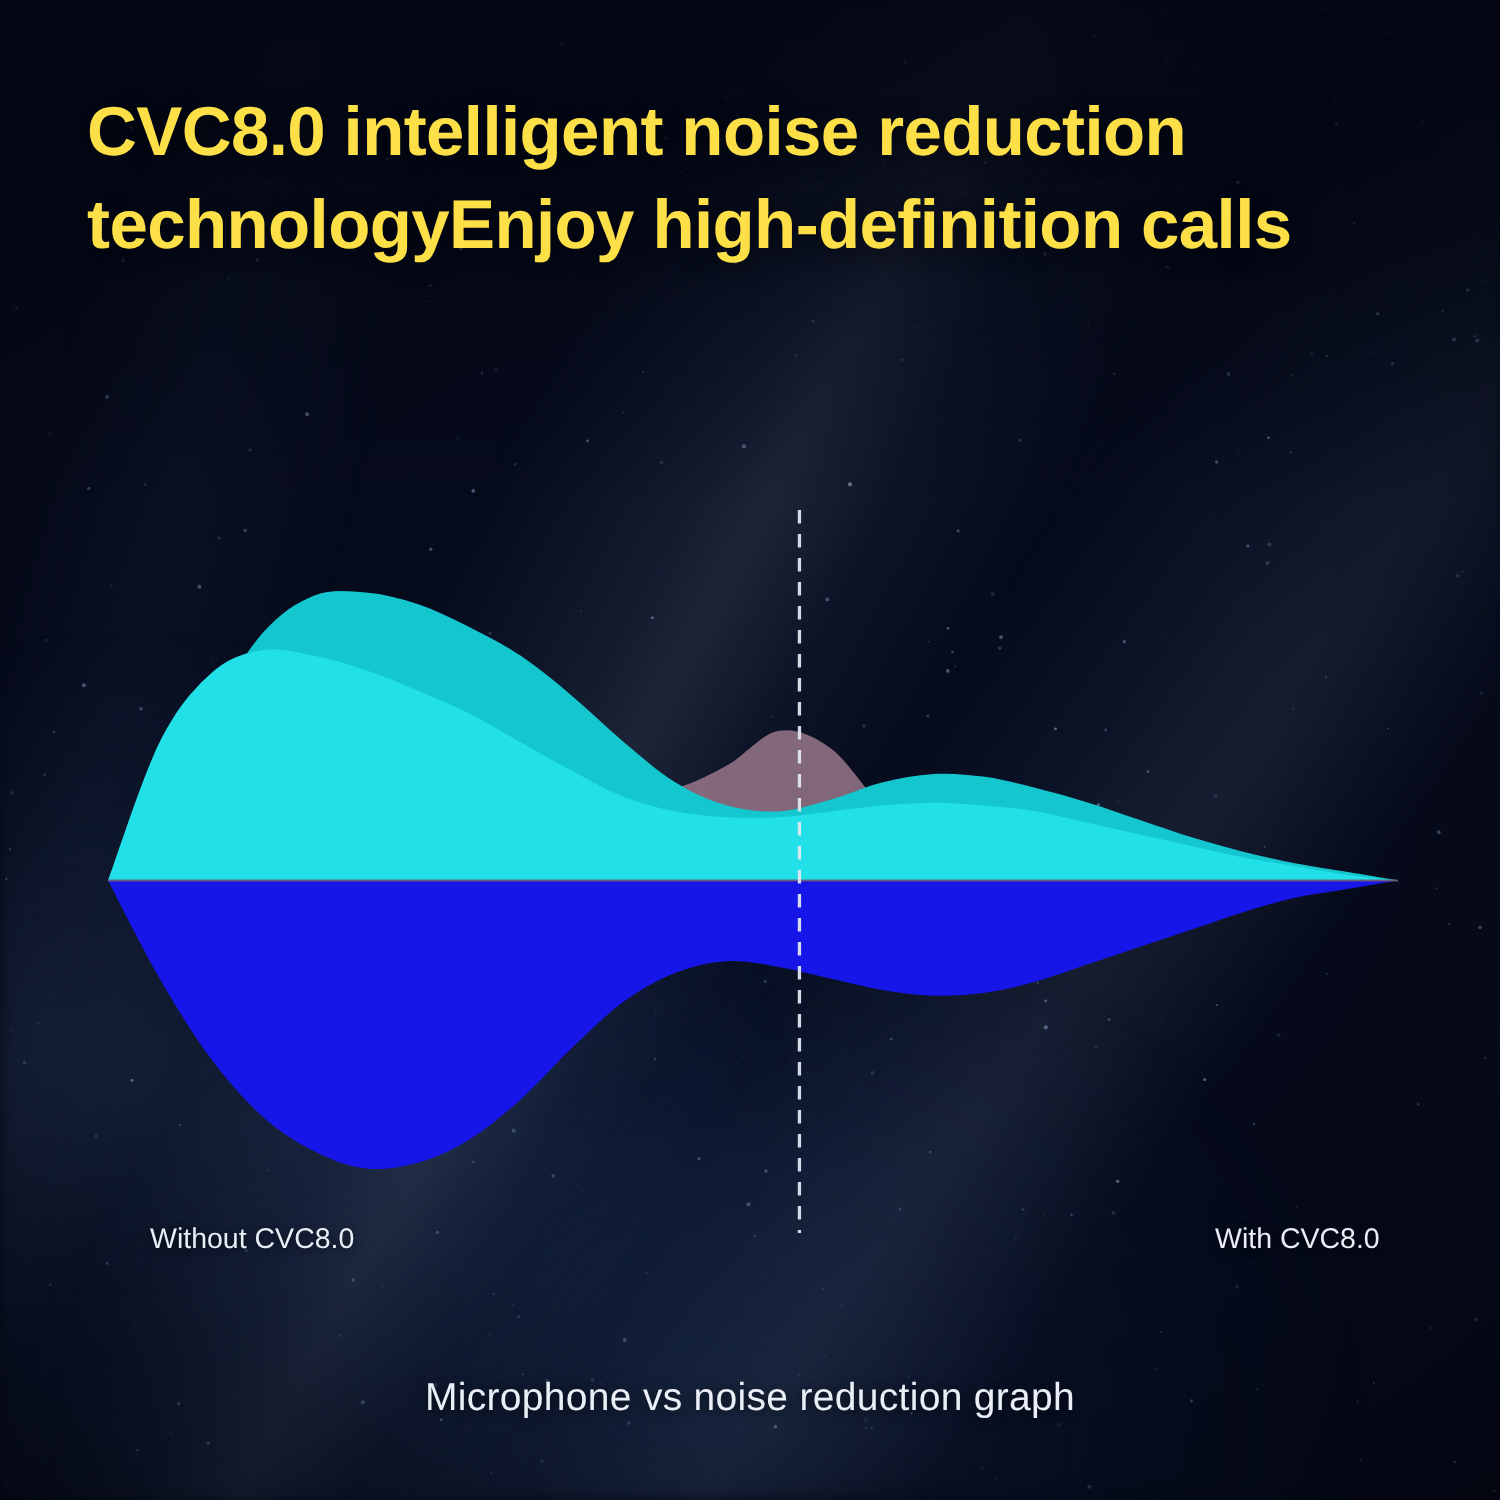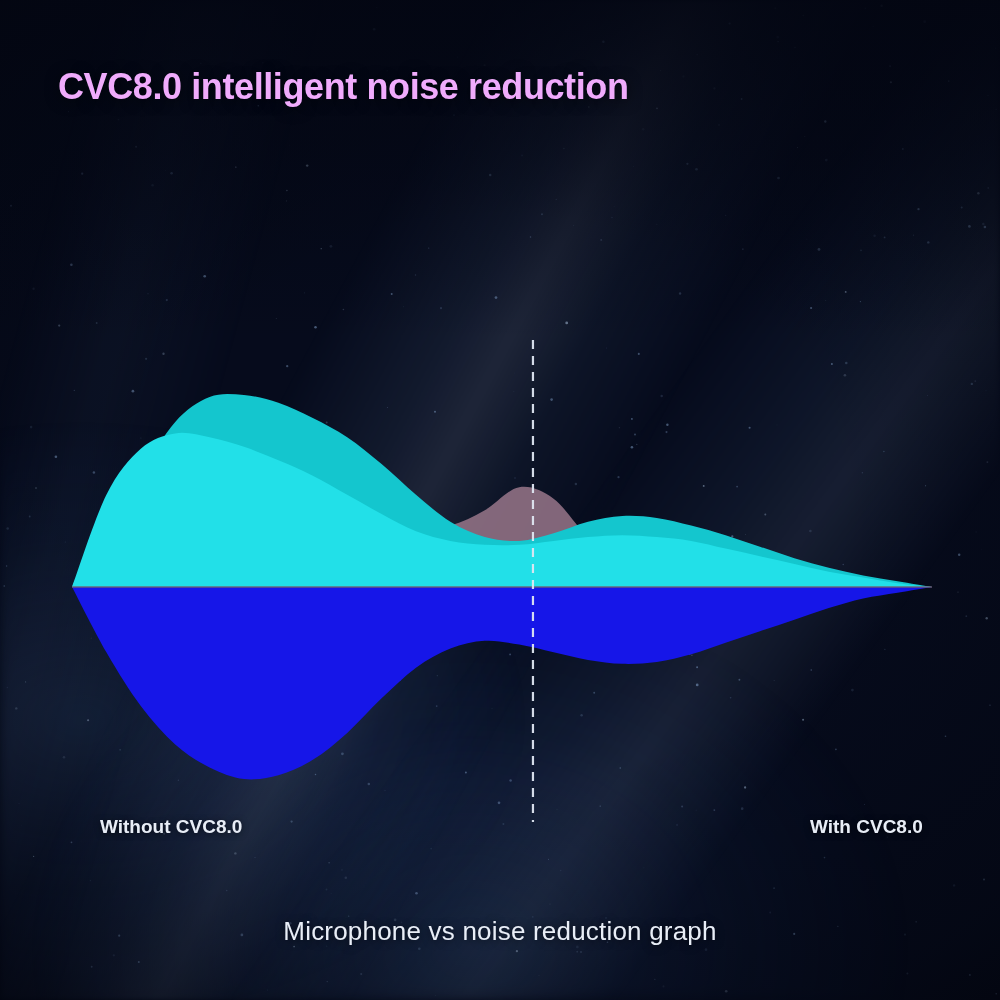--- a/index.html
+++ b/index.html
@@ -84,42 +84,42 @@
   #bg-stars { opacity: .85; }
 
   
   #title-block {
     position: absolute;
     left: 58px;
     top: 56px;
     width: 910px;
   }
   .title-line {
-    color: #f0abfc;
-    font-size: 36px;
+    color: #fde047;
+    font-size: 46px;
     font-weight: bold;
     letter-spacing: -0.4px;
     line-height: 62px;
     white-space: nowrap;
     text-shadow: 0 2px 14px rgba(0,0,0,0.55);
   }
 
   
   #chart-svg {
     position: absolute;
     left: 0; top: 0;
     width: 1000px; height: 1000px;
   }
 
   
   .axis-label {
     position: absolute;
     color: #e8edf6;
     font-size: 19px;
-    font-weight: bold;
+    font-weight: normal;
     white-space: nowrap;
     text-shadow: 0 1px 6px rgba(0,0,0,0.6);
   }
   #label-without { left: 100px; top: 816px; }
   #label-with   { left: 810px; top: 816px; }
 
   #caption {
     position: absolute;
     left: 0; top: 916px;
     width: 1000px;
@@ -471,20 +471,21 @@
       <circle cx="660.4" cy="70.4" r="0.36" fill="#bcd4f2" opacity="0.50"></circle>
       <circle cx="618.5" cy="477.2" r="1.11" fill="#8fb0da" opacity="0.31"></circle>
       <circle cx="925.6" cy="485.7" r="0.54" fill="#8fb0da" opacity="0.55"></circle>
       <circle cx="606.5" cy="348.0" r="0.39" fill="#8fb0da" opacity="0.27"></circle>
     </svg>
   <div class="bg-layer" id="bg-vignette"></div>
   <div class="bg-layer" id="bg-topdark"></div>
 
   <div id="title-block">
     <div class="title-line">CVC8.0 intelligent noise reduction</div>
+    <div class="title-line">technologyEnjoy high-definition calls</div>
   </div>
 
   <svg id="chart-svg" viewBox="0 0 1000 1000" preserveAspectRatio="none">
     <g>
       <path id="wave-mauve" d="M 72.00 587.00 C 77.73 574.84, 94.93 533.88, 106.40 514.04 C 117.87 494.20, 129.33 478.20, 140.80 467.96 C 152.27 457.72, 163.73 453.88, 175.20 452.60 C 186.67 451.32, 198.13 456.44, 209.60 460.28 C 221.07 464.12, 232.53 470.52, 244.00 475.64 C 255.47 480.76, 266.93 485.88, 278.40 491.00 C 289.87 496.12, 301.33 501.88, 312.80 506.36 C 324.27 510.84, 335.73 514.68, 347.20 517.88 C 358.67 521.08, 370.13 523.64, 381.60 525.56 C 393.07 527.48, 404.53 529.40, 416.00 529.40 C 427.47 529.40, 438.93 528.76, 450.40 525.56 C 461.87 522.36, 473.33 516.60, 484.80 510.20 C 496.27 503.80, 507.73 489.08, 519.20 487.16 C 530.67 485.24, 542.13 490.36, 553.60 498.68 C 565.07 507.00, 576.53 526.84, 588.00 537.08 C 599.47 547.32, 610.93 554.68, 622.40 560.12 C 633.87 565.56, 645.33 567.16, 656.80 569.72 C 668.27 572.28, 679.73 574.04, 691.20 575.48 C 702.67 576.92, 714.13 577.56, 725.60 578.36 C 737.07 579.16, 748.53 579.64, 760.00 580.28 C 771.47 580.92, 782.93 581.72, 794.40 582.20 C 805.87 582.68, 817.33 582.84, 828.80 583.16 C 840.27 583.48, 851.73 583.80, 863.20 584.12 C 874.67 584.44, 886.13 584.60, 897.60 585.08 C 909.07 585.56, 926.27 586.68, 932.00 587.00 L 932.00 587 L 72.00 587 Z" fill="#9e7a8e" opacity="0.82"></path>
       <path id="wave-teal" d="M 72.00 587.00 C 77.73 580.60, 94.93 567.16, 106.40 548.60 C 117.87 530.04, 129.33 496.76, 140.80 475.64 C 152.27 454.52, 163.73 435.00, 175.20 421.88 C 186.67 408.76, 198.13 401.40, 209.60 396.92 C 221.07 392.44, 232.53 394.04, 244.00 395.00 C 255.47 395.96, 266.93 398.84, 278.40 402.68 C 289.87 406.52, 301.33 412.28, 312.80 418.04 C 324.27 423.80, 335.73 429.56, 347.20 437.24 C 358.67 444.92, 370.13 454.52, 381.60 464.12 C 393.07 473.72, 404.53 485.24, 416.00 494.84 C 427.47 504.44, 438.93 514.68, 450.40 521.72 C 461.87 528.76, 473.33 533.88, 484.80 537.08 C 496.27 540.28, 507.73 541.56, 519.20 540.92 C 530.67 540.28, 542.13 536.44, 553.60 533.24 C 565.07 530.04, 576.53 524.60, 588.00 521.72 C 599.47 518.84, 610.93 516.60, 622.40 515.96 C 633.87 515.32, 645.33 516.28, 656.80 517.88 C 668.27 519.48, 679.73 522.68, 691.20 525.56 C 702.67 528.44, 714.13 531.64, 725.60 535.16 C 737.07 538.68, 748.53 542.84, 760.00 546.68 C 771.47 550.52, 782.93 554.68, 794.40 558.20 C 805.87 561.72, 817.33 564.92, 828.80 567.80 C 840.27 570.68, 851.73 573.24, 863.20 575.48 C 874.67 577.72, 886.13 579.32, 897.60 581.24 C 909.07 583.16, 926.27 586.04, 932.00 587.00 L 932.00 587 L 72.00 587 Z" fill="#14c6ce" opacity="1"></path>
       <path id="wave-cyan" d="M 72.00 587.00 C 77.73 571.64, 94.93 517.88, 106.40 494.84 C 117.87 471.80, 129.33 459.00, 140.80 448.76 C 152.27 438.52, 163.73 435.32, 175.20 433.40 C 186.67 431.48, 198.13 435.00, 209.60 437.24 C 221.07 439.48, 232.53 443.00, 244.00 446.84 C 255.47 450.68, 266.93 455.48, 278.40 460.28 C 289.87 465.08, 301.33 469.88, 312.80 475.64 C 324.27 481.40, 335.73 488.44, 347.20 494.84 C 358.67 501.24, 370.13 507.96, 381.60 514.04 C 393.07 520.12, 404.53 526.84, 416.00 531.32 C 427.47 535.80, 438.93 538.68, 450.40 540.92 C 461.87 543.16, 473.33 544.12, 484.80 544.76 C 496.27 545.40, 507.73 545.40, 519.20 544.76 C 530.67 544.12, 542.13 542.20, 553.60 540.92 C 565.07 539.64, 576.53 538.04, 588.00 537.08 C 599.47 536.12, 610.93 535.16, 622.40 535.16 C 633.87 535.16, 645.33 536.12, 656.80 537.08 C 668.27 538.04, 679.73 539.00, 691.20 540.92 C 702.67 542.84, 714.13 546.04, 725.60 548.60 C 737.07 551.16, 748.53 553.72, 760.00 556.28 C 771.47 558.84, 782.93 561.40, 794.40 563.96 C 805.87 566.52, 817.33 569.40, 828.80 571.64 C 840.27 573.88, 851.73 575.48, 863.20 577.40 C 874.67 579.32, 886.13 581.56, 897.60 583.16 C 909.07 584.76, 926.27 586.36, 932.00 587.00 L 932.00 587 L 72.00 587 Z" fill="#22e0e8" opacity="1"></path>
       <path id="wave-blue" d="M 72.00 587.00 C 77.73 597.88, 94.93 632.44, 106.40 652.28 C 117.87 672.12, 129.33 690.68, 140.80 706.04 C 152.27 721.40, 163.73 734.20, 175.20 744.44 C 186.67 754.68, 198.13 761.72, 209.60 767.48 C 221.07 773.24, 232.53 777.72, 244.00 779.00 C 255.47 780.28, 266.93 778.36, 278.40 775.16 C 289.87 771.96, 301.33 766.84, 312.80 759.80 C 324.27 752.76, 335.73 743.16, 347.20 732.92 C 358.67 722.68, 370.13 709.24, 381.60 698.36 C 393.07 687.48, 404.53 675.96, 416.00 667.64 C 427.47 659.32, 438.93 652.92, 450.40 648.44 C 461.87 643.96, 473.33 641.40, 484.80 640.76 C 496.27 640.12, 507.73 642.68, 519.20 644.60 C 530.67 646.52, 542.13 649.72, 553.60 652.28 C 565.07 654.84, 576.53 658.04, 588.00 659.96 C 599.47 661.88, 610.93 663.48, 622.40 663.80 C 633.87 664.12, 645.33 663.48, 656.80 661.88 C 668.27 660.28, 679.73 657.40, 691.20 654.20 C 702.67 651.00, 714.13 646.52, 725.60 642.68 C 737.07 638.84, 748.53 635.00, 760.00 631.16 C 771.47 627.32, 782.93 623.48, 794.40 619.64 C 805.87 615.80, 817.33 611.64, 828.80 608.12 C 840.27 604.60, 851.73 601.08, 863.20 598.52 C 874.67 595.96, 886.13 594.68, 897.60 592.76 C 909.07 590.84, 926.27 587.96, 932.00 587.00 L 932.00 587 L 72.00 587 Z" fill="#1616e8" opacity="1"></path>
     </g>
     <line id="baseline" stroke="#6d5f74" stroke-width="1.4" opacity="0.9" x1="72" x2="932" y1="587" y2="587"></line>

